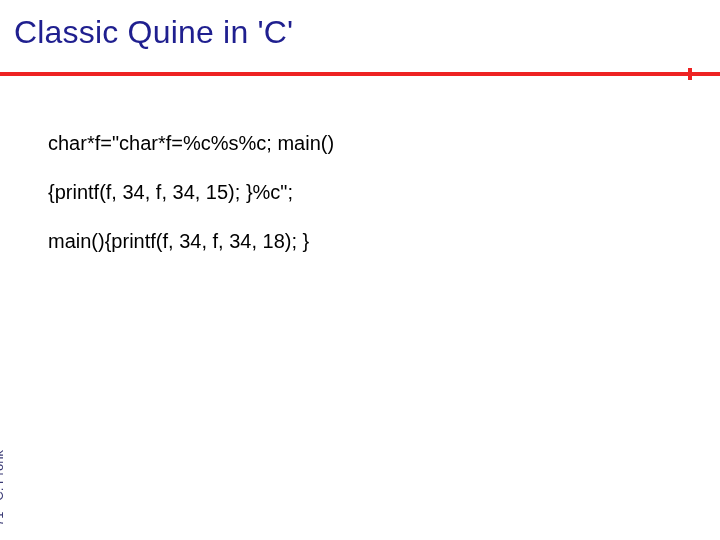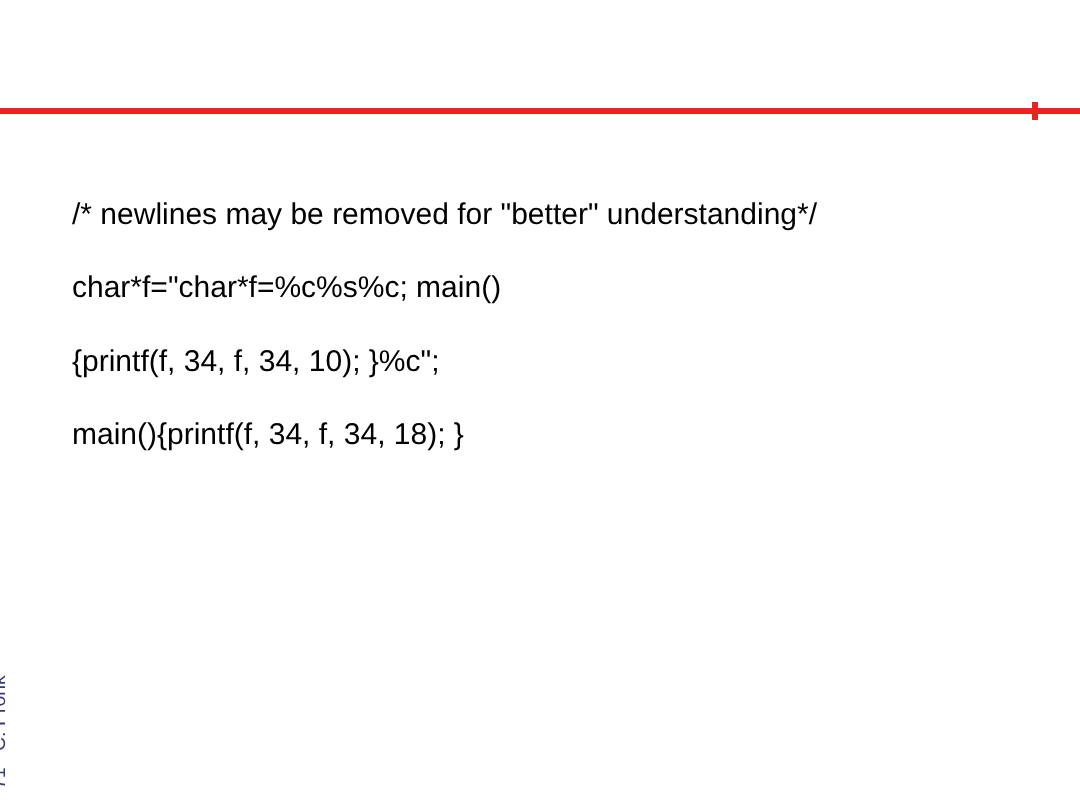--- a/index.html
+++ b/index.html
@@ -11,30 +11,30 @@
   .tick { position: absolute; top: -4px; right: 28px; width: 4px; height: 12px; background: #e22; }
   .body { position: absolute; top: 132px; left: 48px; right: 30px; color: #000; font-size: 20px; line-height: 1.15; }
   .body p { margin-bottom: 26px; font-weight: 400; }
   .sidelabel { position: absolute; left: 6px; bottom: 14px; transform: rotate(-90deg); transform-origin: left bottom; font-size: 13px; color: #3a3a75; white-space: nowrap; }
 </style>
 </head>
 <body>
 
 <div class="slide">
 
+  <div class="title">Classic Quine in 'C'</div>
 
   <div class="rule-wrap">
     <div class="rule-red"></div>
     <div class="tick"></div>
   </div>
 
   <div class="body">
-    <p>/* newlines may be removed for "better" understanding*/</p>
     <p>char*f="char*f=%c%s%c; main()</p>
-    <p>{printf(f, 34, f, 34, 10); }%c";</p>
+    <p>{printf(f, 34, f, 34, 15); }%c";</p>
     <p>main(){printf(f, 34, f, 34, 18); }</p>
   </div>
 
   <div class="sidelabel">
     <span>71</span>
     &nbsp;
     <span>C. Pronk</span>
   </div>
 
 </div>

